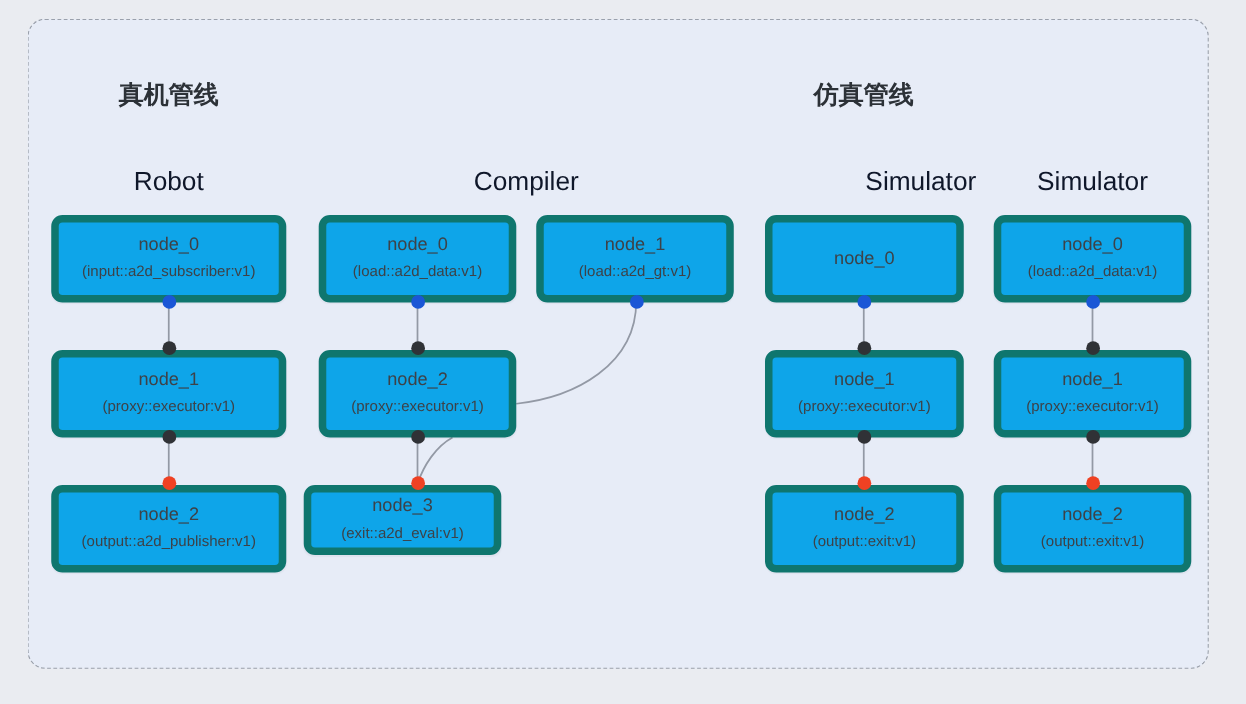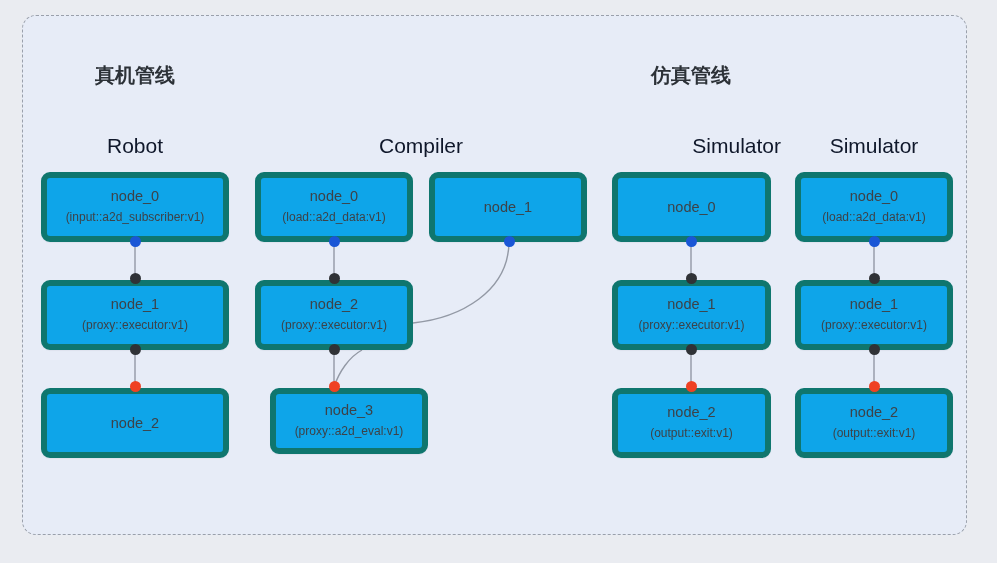--- a/index.html
+++ b/index.html
@@ -129,44 +129,46 @@
 
   <div class="node" style="left:41px;top:280px;width:188px;height:70px;">
     <div class="node-name">node_1</div>
     <div class="node-type">(proxy::executor:v1)</div>
   </div>
   <div class="port port-black" style="left:129.5px;top:273px;"></div>
   <div class="port port-black" style="left:129.5px;top:344px;"></div>
 
   <div class="node" style="left:41px;top:388px;width:188px;height:70px;">
     <div class="node-name">node_2</div>
+    <div class="node-type">(output::a2d_publisher:v1)</div>
   </div>
   <div class="port port-red" style="left:129.5px;top:381px;"></div>
 
   <div class="node" style="left:255px;top:172px;width:158px;height:70px;">
     <div class="node-name">node_0</div>
     <div class="node-type">(load::a2d_data:v1)</div>
   </div>
   <div class="port port-blue" style="left:328.5px;top:236px;"></div>
 
   <div class="node" style="left:429px;top:172px;width:158px;height:70px;">
     <div class="node-name">node_1</div>
+    <div class="node-type">(load::a2d_gt:v1)</div>
   </div>
   <div class="port port-blue" style="left:503.5px;top:236px;"></div>
 
   <div class="node" style="left:255px;top:280px;width:158px;height:70px;">
     <div class="node-name">node_2</div>
     <div class="node-type">(proxy::executor:v1)</div>
   </div>
   <div class="port port-black" style="left:328.5px;top:273px;"></div>
   <div class="port port-black" style="left:328.5px;top:344px;"></div>
 
-  <div class="node" style="left:270px;top:388px;width:158px;height:66px;">
+  <div class="node" style="left:243px;top:388px;width:158px;height:56px;">
     <div class="node-name">node_3</div>
-    <div class="node-type">(proxy::a2d_eval:v1)</div>
+    <div class="node-type">(exit::a2d_eval:v1)</div>
   </div>
   <div class="port port-red" style="left:328.5px;top:381px;"></div>
 
   <div class="node" style="left:612px;top:172px;width:159px;height:70px;">
     <div class="node-name">node_0</div>
   </div>
   <div class="port port-blue" style="left:686px;top:236px;"></div>
 
   <div class="node" style="left:612px;top:280px;width:159px;height:70px;">
     <div class="node-name">node_1</div>

